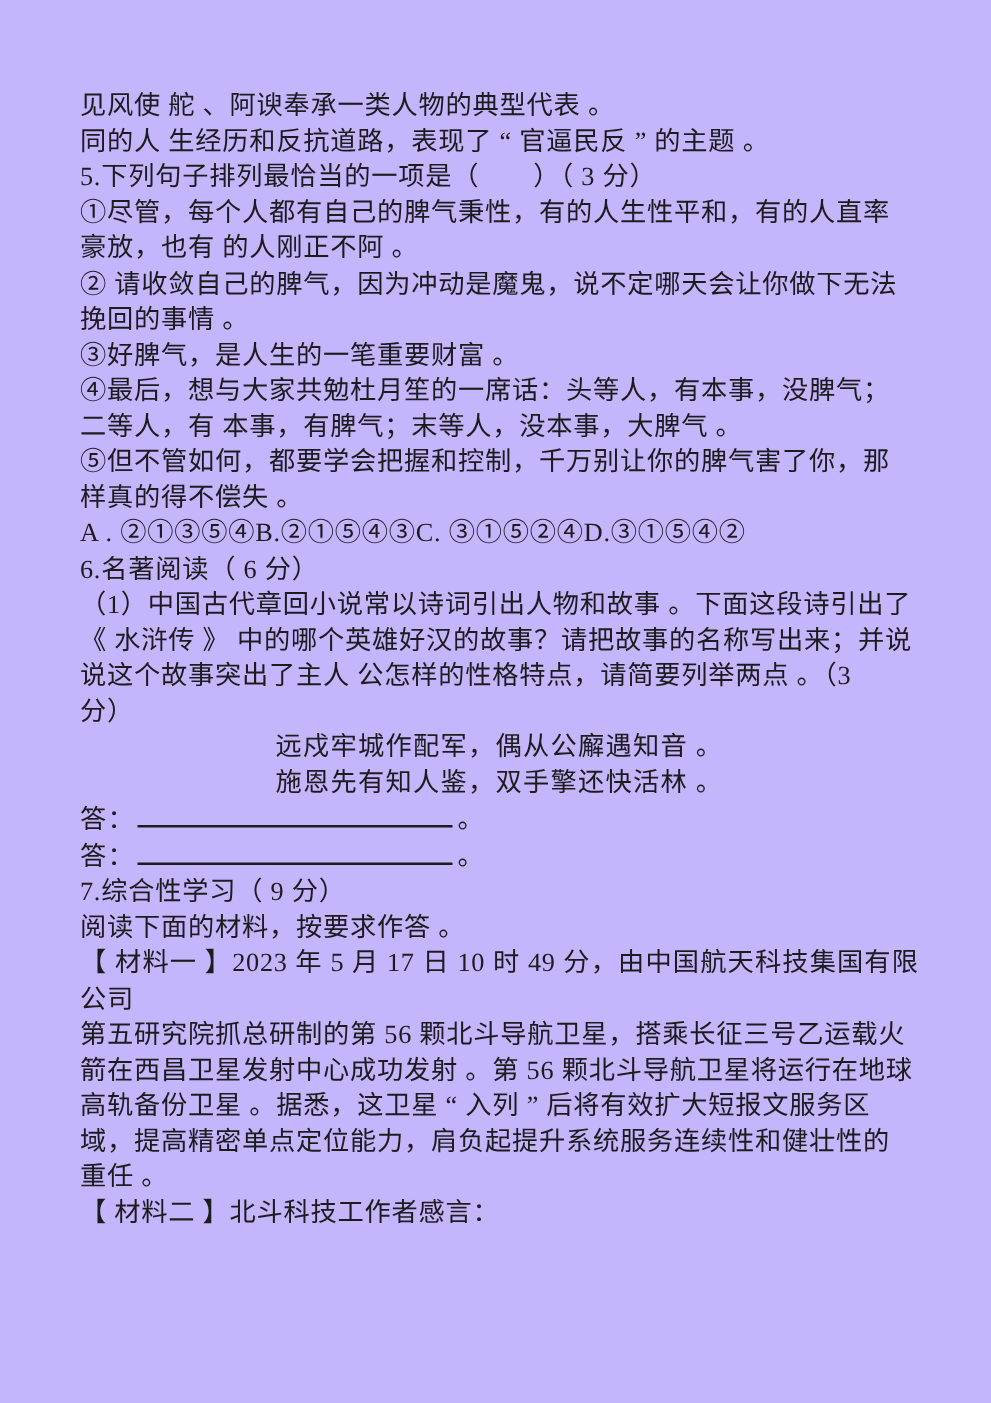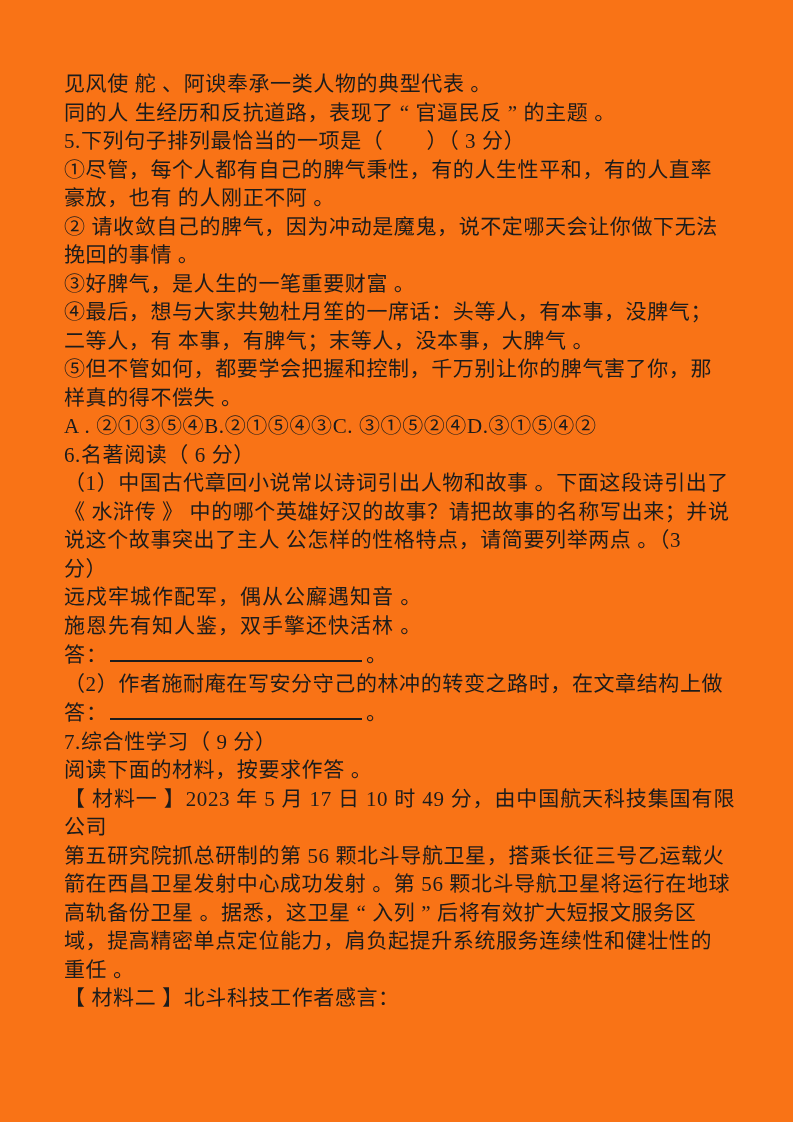--- a/index.html
+++ b/index.html
@@ -15,39 +15,39 @@
     font-size: 21px;
     overflow: hidden;
   }
   .line {
     line-height: 28.5px;
     min-height: 28.5px;
     white-space: pre-wrap;
     letter-spacing: 0.6px;
   }
   .line.body { text-align: justify; }
-  .line.poem { text-align: left; letter-spacing: 1px; }
+  .line.poem { text-align: center; letter-spacing: 1px; }
   .line.options {
     display: flex;
     padding-right: 24px;
     white-space: nowrap;
   }
   .line.answer { letter-spacing: 1px; }
   .answer-blank {
     display: inline-block;
     width: 252px;
     height: 20px;
     border-bottom: 2px solid currentColor;
     margin: 0 4px 0 2px;
   }
 </style>
 </head>
 <body>
 
-<div class="page" style="background: #f97316; color: rgb(28, 28, 28);">
+<div class="page" style="background: #c4b5fd; color: rgb(28, 28, 28);">
   <div>
       <div class="line body">见风使 舵 、阿谀奉承一类人物的典型代表 。</div>
       <div class="line body">同的人 生经历和反抗道路，表现了 “ 官逼民反 ” 的主题 。</div>
       <div class="line body">5.下列句子排列最恰当的一项是（　　）（ 3 分）</div>
       <div class="line body">①尽管，每个人都有自己的脾气秉性，有的人生性平和，有的人直率</div>
       <div class="line body">豪放，也有 的人刚正不阿 。</div>
       <div class="line body">② 请收敛自己的脾气，因为冲动是魔鬼，说不定哪天会让你做下无法</div>
       <div class="line body">挽回的事情 。</div>
       <div class="line body">③好脾气，是人生的一笔重要财富 。</div>
       <div class="line body">④最后，想与大家共勉杜月笙的一席话：头等人，有本事，没脾气；</div>
@@ -61,21 +61,20 @@
         <span>D.③①⑤④②</span>
       </div>
       <div class="line body">6.名著阅读（ 6 分）</div>
       <div class="line body">（1）中国古代章回小说常以诗词引出人物和故事 。下面这段诗引出了</div>
       <div class="line body">《 水浒传 》 中的哪个英雄好汉的故事？请把故事的名称写出来；并说</div>
       <div class="line body">说这个故事突出了主人 公怎样的性格特点，请简要列举两点 。（3</div>
       <div class="line body">分）</div>
       <div class="line poem">远戍牢城作配军，偶从公廨遇知音 。</div>
       <div class="line poem">施恩先有知人鉴，双手擎还快活林 。</div>
       <div class="line answer"><span>答：</span><span class="answer-blank"></span><span>。</span></div>
-      <div class="line body">（2）作者施耐庵在写安分守己的林冲的转变之路时，在文章结构上做</div>
       <div class="line answer"><span>答：</span><span class="answer-blank"></span><span>。</span></div>
       <div class="line body">7.综合性学习（ 9 分）</div>
       <div class="line body">阅读下面的材料，按要求作答 。</div>
       <div class="line body">【 材料一 】2023 年 5 月 17 日 10 时 49 分，由中国航天科技集国有限公司</div>
       <div class="line body">第五研究院抓总研制的第 56 颗北斗导航卫星，搭乘长征三号乙运载火</div>
       <div class="line body">箭在西昌卫星发射中心成功发射 。第 56 颗北斗导航卫星将运行在地球</div>
       <div class="line body">高轨备份卫星 。据悉，这卫星 “ 入列 ” 后将有效扩大短报文服务区</div>
       <div class="line body">域，提高精密单点定位能力，肩负起提升系统服务连续性和健壮性的</div>
       <div class="line body">重任 。</div>
       <div class="line body">【 材料二 】北斗科技工作者感言：</div>

